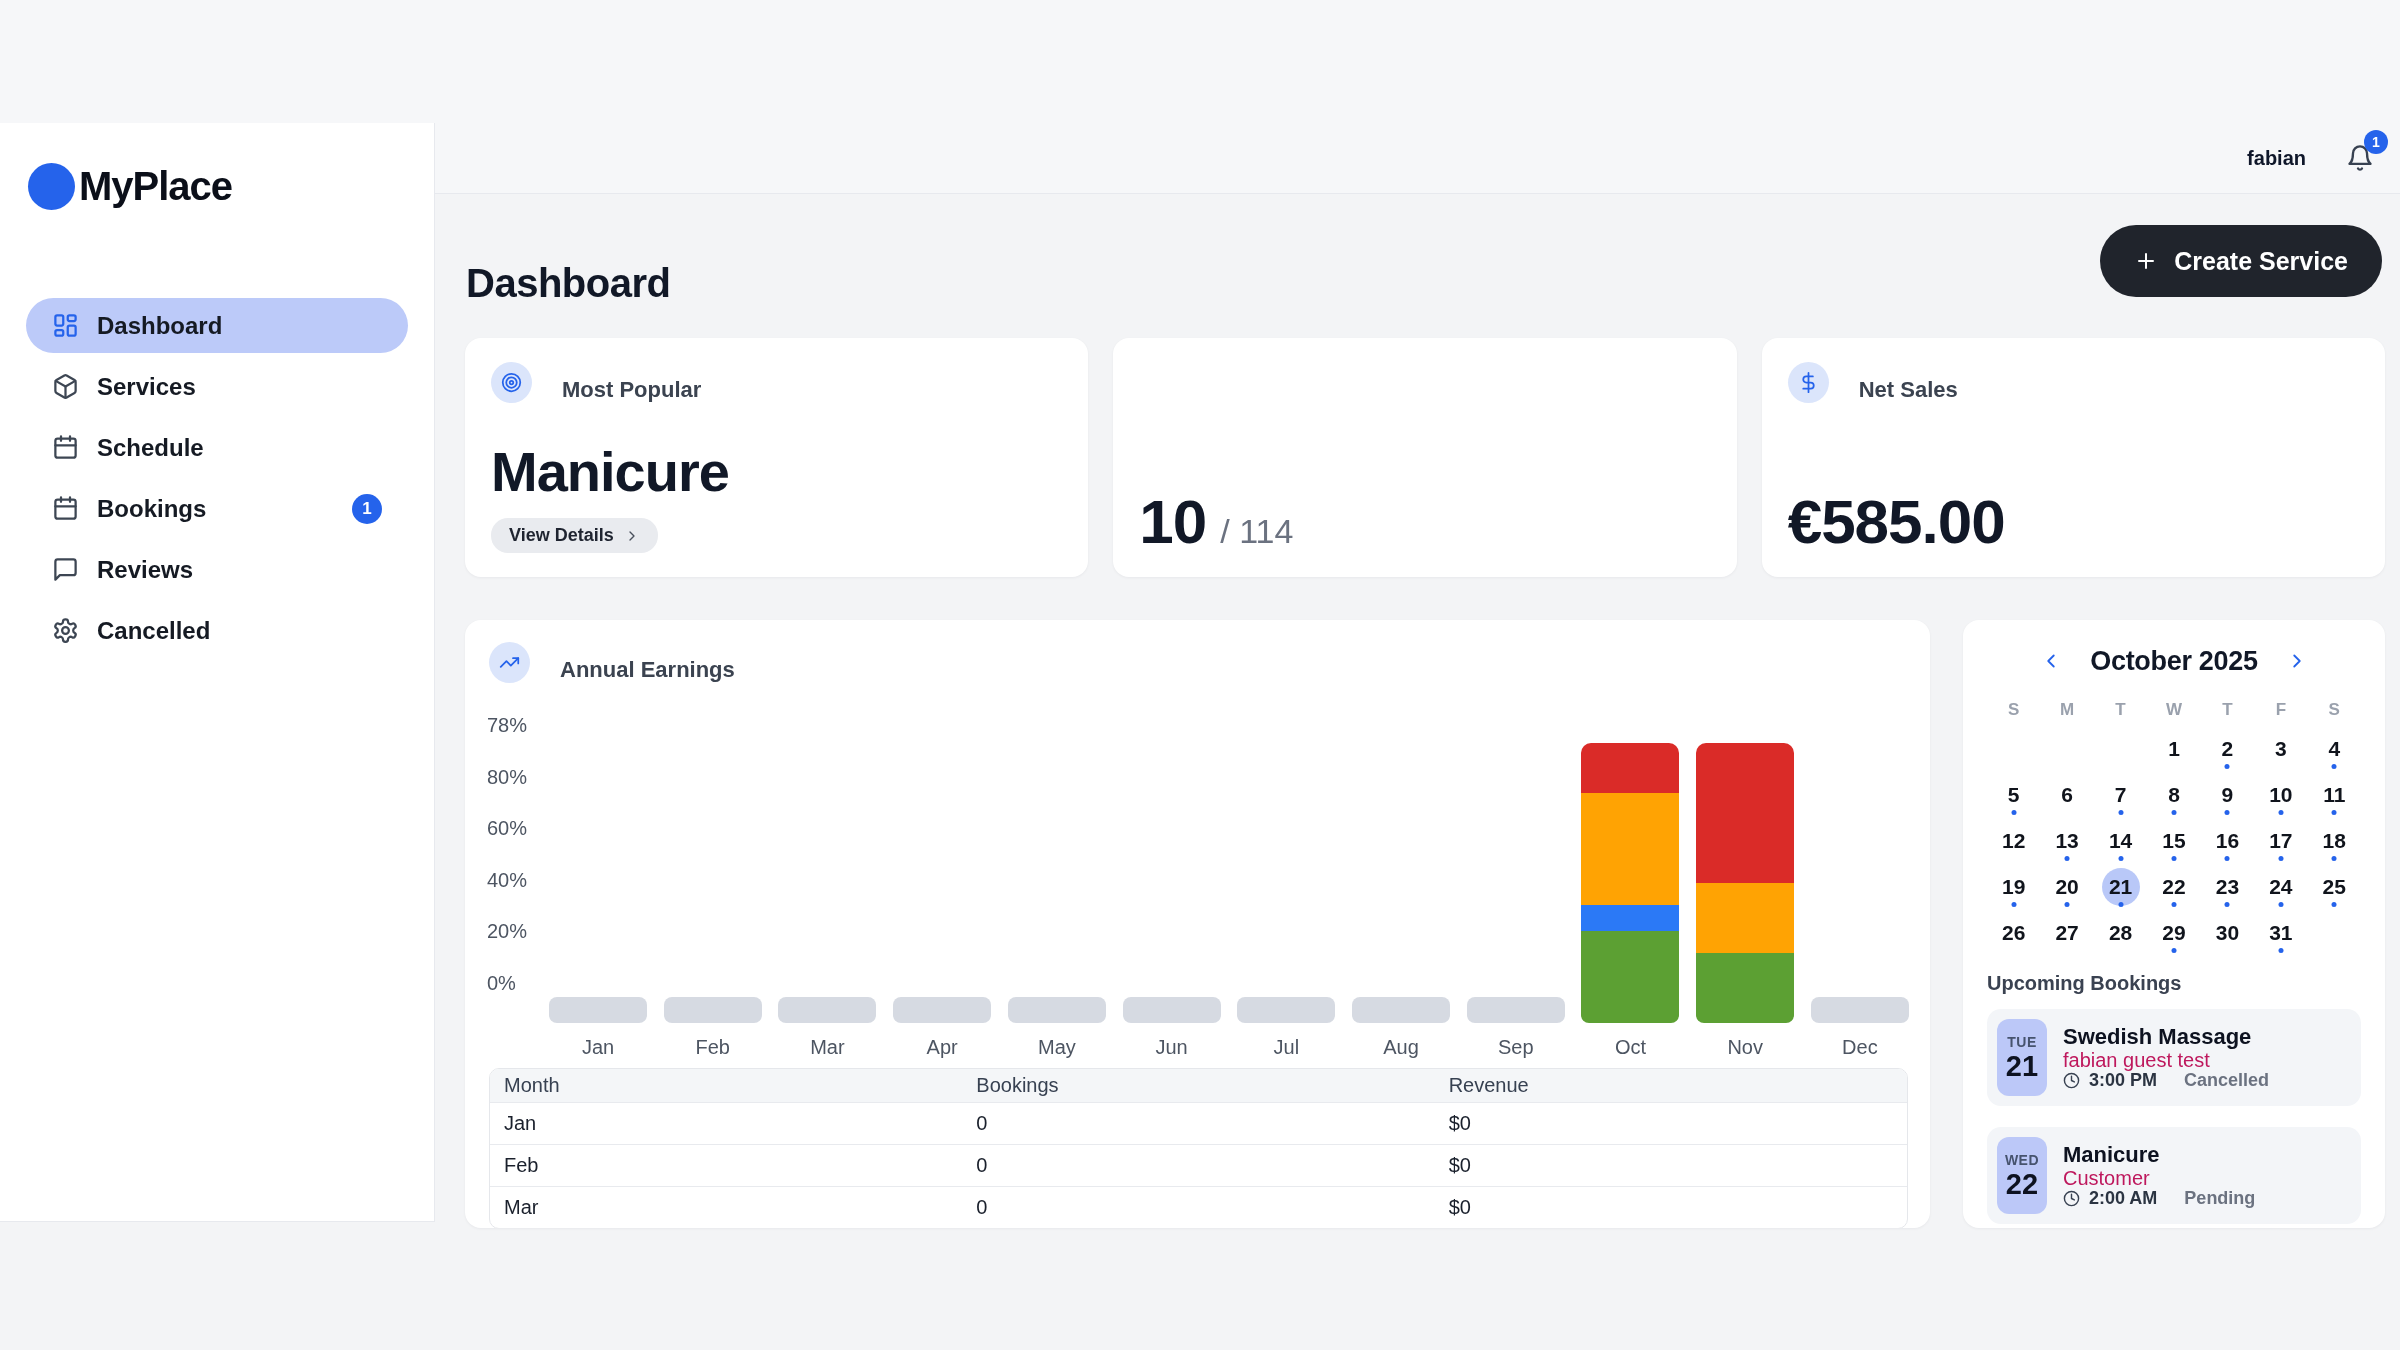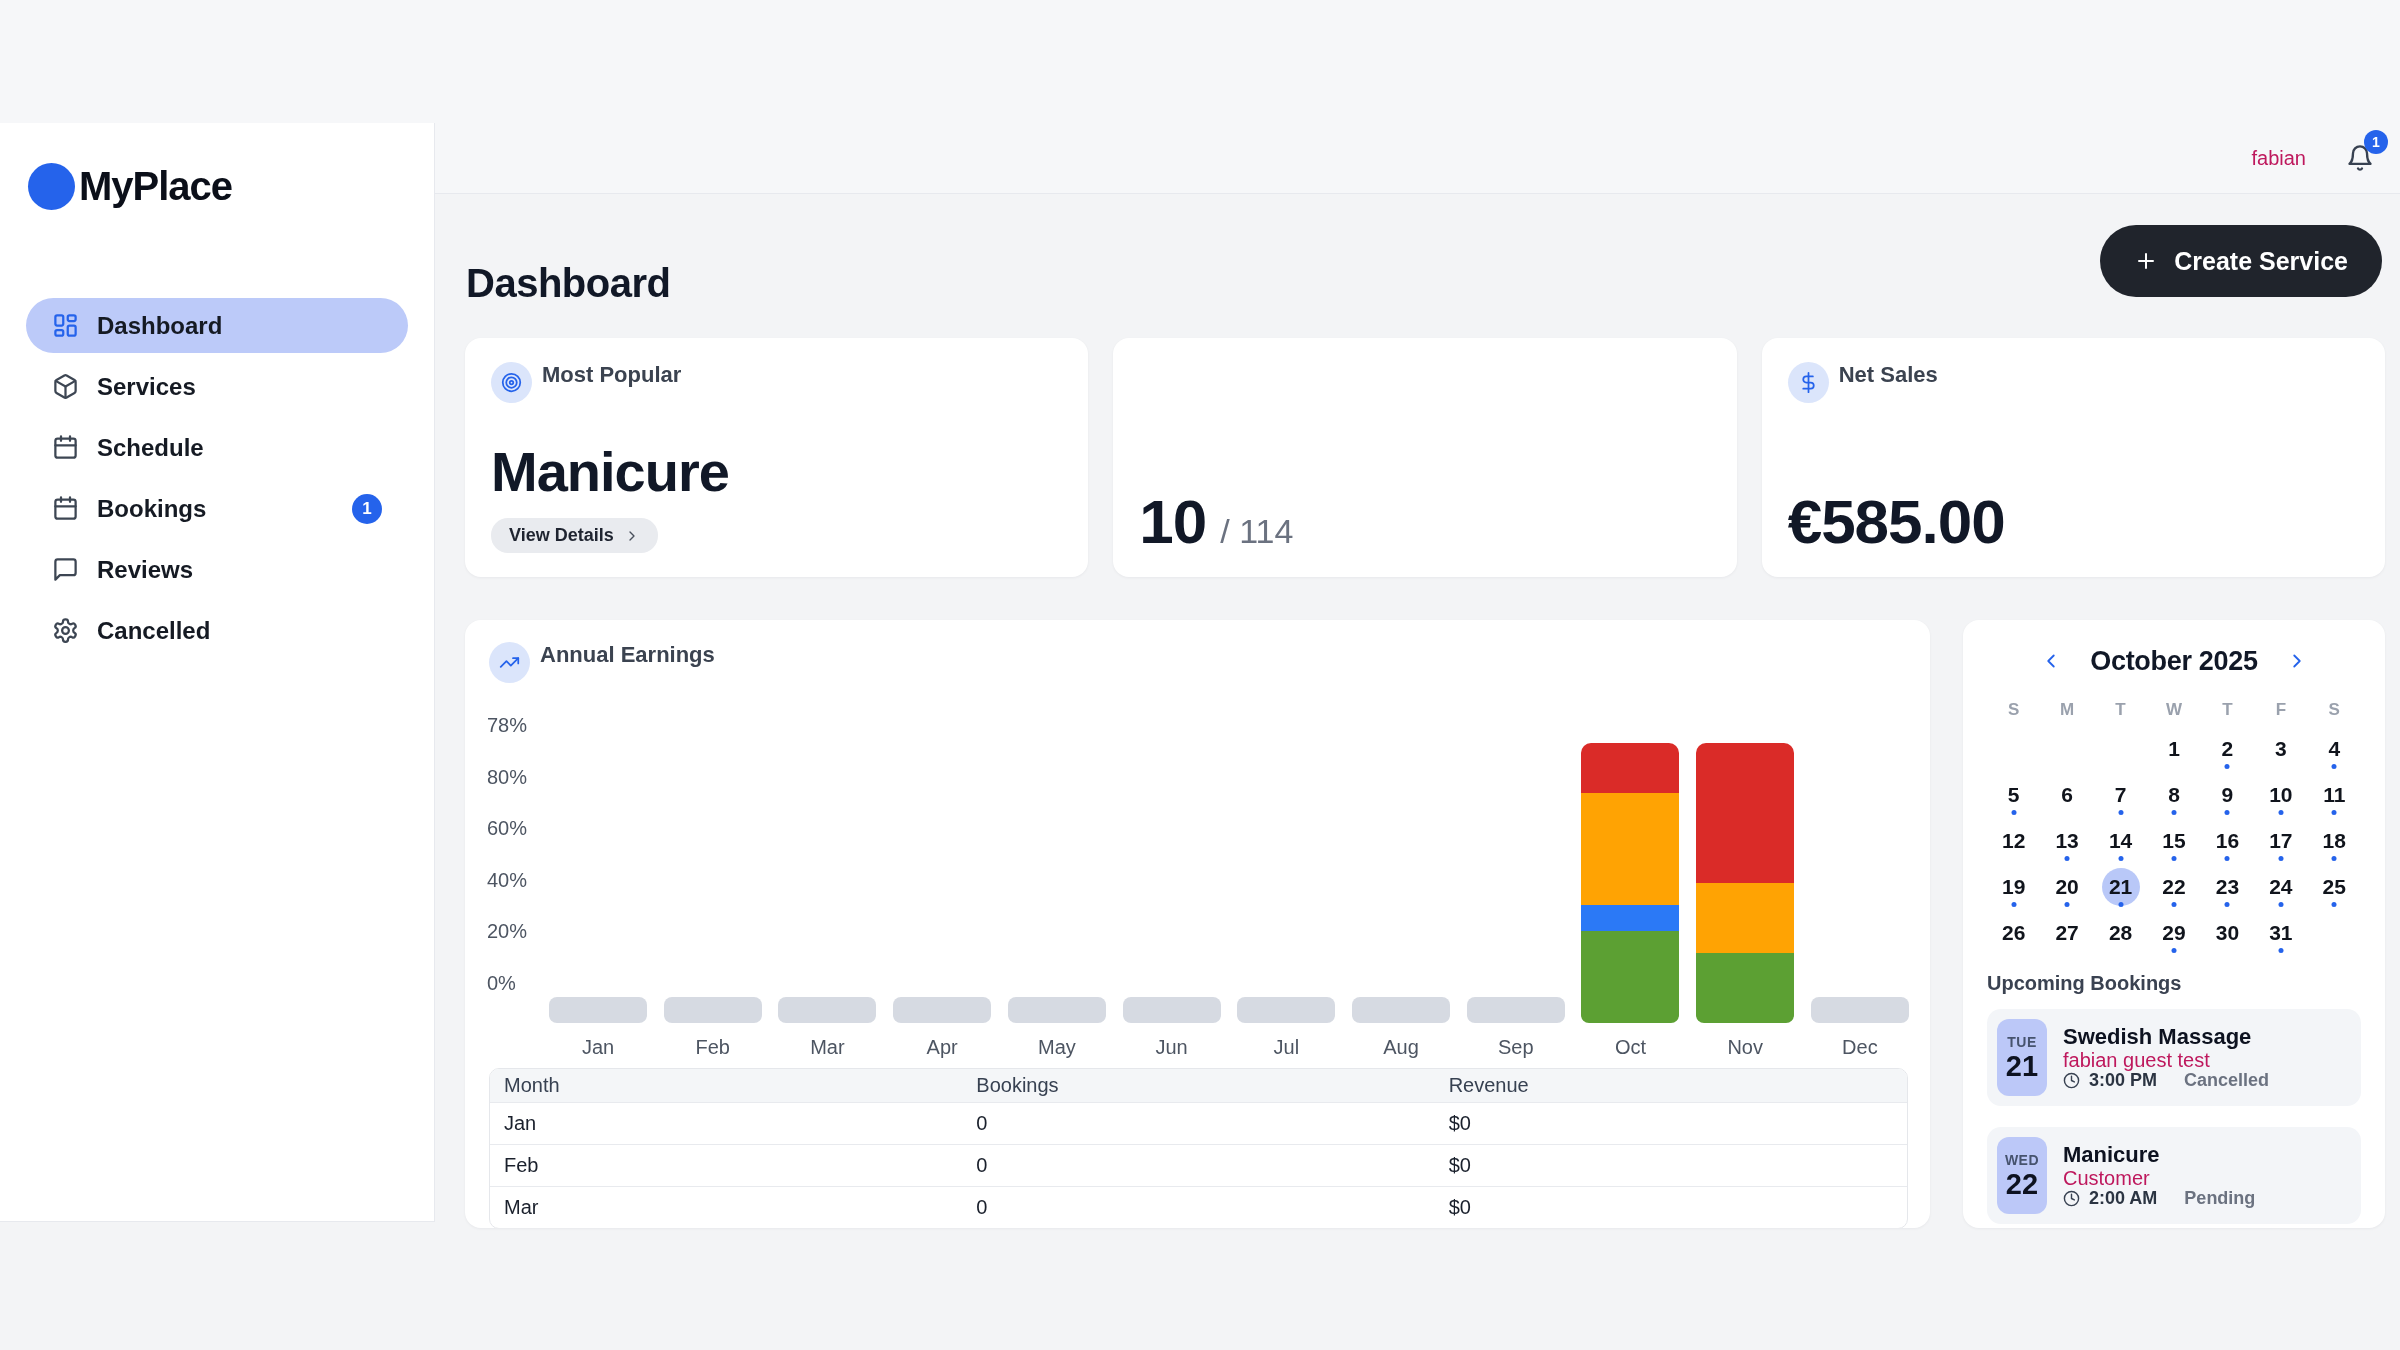--- a/index.html
+++ b/index.html
@@ -8,21 +8,21 @@
   svg{display:block;}
   .icon{display:inline-flex;align-items:center;justify-content:center;}
   .icon svg{width:100%;height:100%;fill:none;stroke:currentColor;stroke-width:2;
             stroke-linecap:round;stroke-linejoin:round;}
 
   
   .top-strip{position:absolute;left:0;top:0;width:2400px;height:123px;background:#f6f7f9;}
   .header-band{position:absolute;left:435px;top:123px;right:0;height:71px;background:#f6f7f9;
                border-bottom:1px solid #e7e9ee;box-sizing:border-box;display:flex;align-items:center;
                justify-content:flex-end;gap:40px;padding-right:26px;}
-  .username{font-size:20px;color:#be185d;font-weight:400;}
+  .username{font-size:20px;color:#0f172a;font-weight:700;}
   .bell-wrap{position:relative;width:28px;height:28px;color:#374151;cursor:pointer;}
   .notif-badge{position:absolute;top:-14px;right:-14px;width:24px;height:24px;border-radius:50%;
                background:#2563eb;color:#fff;font-size:14px;font-weight:700;display:flex;
                align-items:center;justify-content:center;}
 
   
   .sidebar{position:absolute;left:0;top:123px;width:435px;height:1099px;background:#fff;
            border-right:1px solid #e7e9ee;border-bottom:1px solid #e7e9ee;box-sizing:border-box;
            display:flex;flex-direction:column;}
   .brand{display:flex;align-items:center;gap:4px;padding:40px 28px 20px;}
@@ -44,21 +44,21 @@
 
   
   .page-title{position:absolute;left:466px;top:234px;font-size:40px;font-weight:800;letter-spacing:-.5px;}
   .create-btn{position:absolute;top:225px;right:18px;height:72px;border-radius:36px;background:#20242c;
               color:#fff;display:flex;align-items:center;gap:16px;padding:0 34px;font-size:25px;
               font-weight:700;border:none;cursor:pointer;font-family:inherit;}
   .create-btn .icon{width:24px;height:24px;color:#fff;}
 
   
   .card{background:#fff;border-radius:16px;box-shadow:0 1px 3px rgba(16,24,40,.05);box-sizing:border-box;}
-  .card-title-row{display:flex;align-items:flex-start;gap:10px;}
+  .card-title-row{display:flex;align-items:flex-end;gap:30px;}
   .icon-bubble{width:41px;height:41px;border-radius:50%;background:#dbe5fb;color:#2563eb;
                display:flex;align-items:center;justify-content:center;flex:none;}
   .icon-bubble .icon{width:21px;height:21px;}
   .card-title{font-size:22px;font-weight:700;color:#3b4350;}
 
   
   .stats-row{position:absolute;left:465px;top:338px;width:1920px;display:grid;
              grid-template-columns:1fr 1fr 1fr;gap:25px;}
   .stat-card{height:239px;padding:24px 26px 24px;display:flex;flex-direction:column;}
   .stat-service{margin-top:auto;font-size:56px;font-weight:800;letter-spacing:-1px;line-height:1;}

